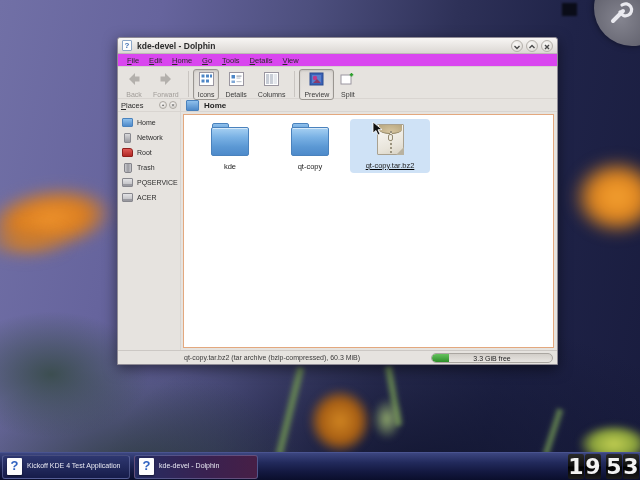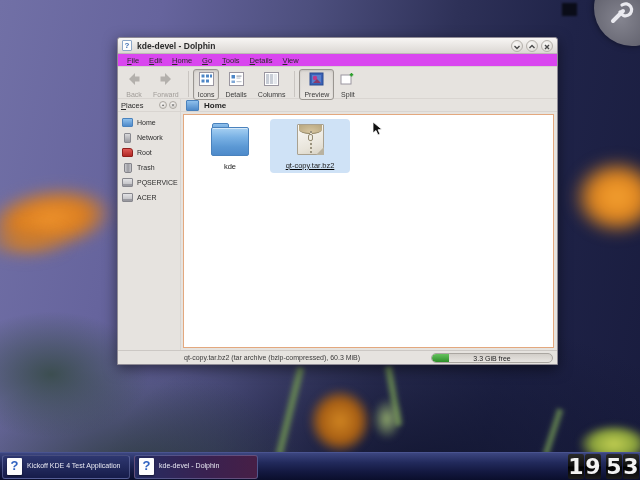--- a/index.html
+++ b/index.html
@@ -281,20 +281,24 @@
         <span class="pi pi-drive"></span>
         <span class="place-label">ACER</span>
       </div>
     </div>
 
     <div class="view">
       <div class="file-item">
         <div class="folder"></div>
         <div class="file-label">kde</div>
       </div>
+      <div class="file-item">
+        <div class="folder"></div>
+        <div class="file-label">qt-copy</div>
+      </div>
       <div class="file-item selected">
         <div class="archive">
           <div class="flap"></div>
             <div class="zip"></div>
             <div class="pull"></div>
             <div class="fold"></div>
         </div>
         <div class="file-label">qt-copy.tar.bz2</div>
       </div>
       <div class="cursor">

